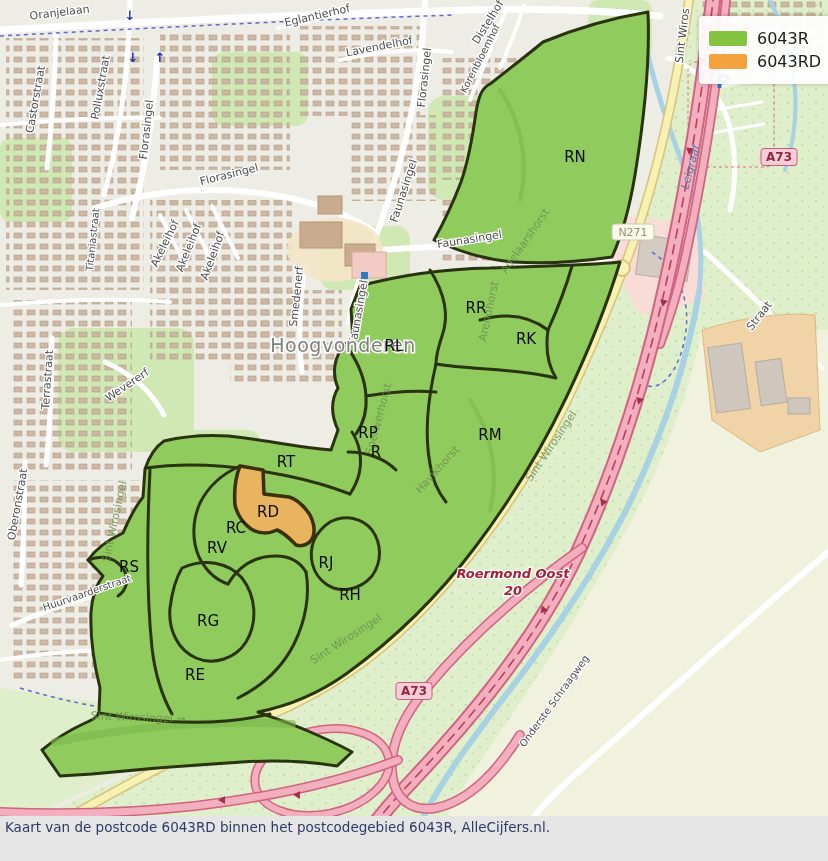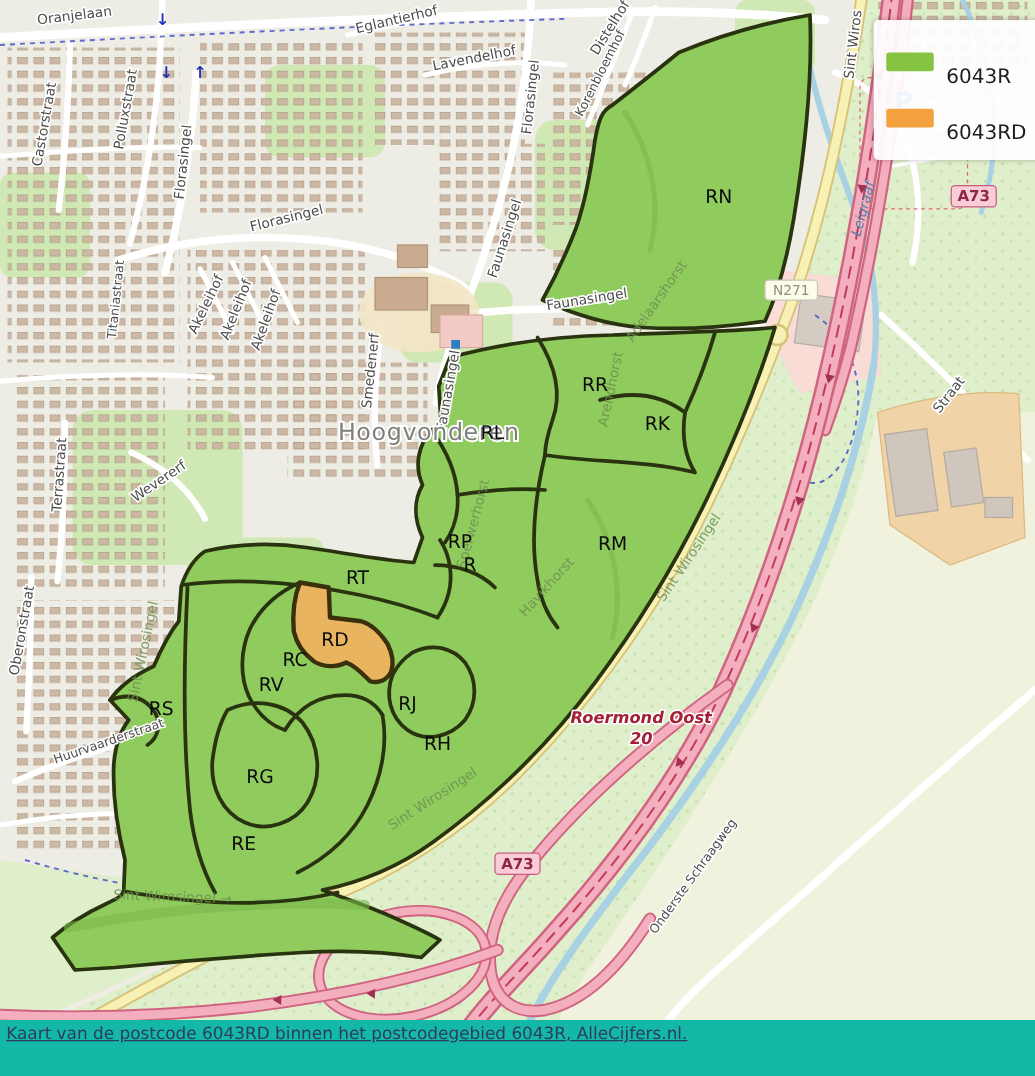--- a/index.html
+++ b/index.html
@@ -20,24 +20,24 @@
   .exit-label{font:italic 13px "DejaVu Sans",sans-serif;font-weight:600;fill:#a32036;
          stroke:#fff;stroke-width:2.4px;paint-order:stroke;text-anchor:middle;}
   .parking{font:20px "DejaVu Sans",sans-serif;font-weight:bold;fill:#2b6fd4;text-anchor:middle;}
   .shield-motorway-text{font:12px "DejaVu Sans",sans-serif;font-weight:bold;fill:#8e2845;text-anchor:middle;}
   .shield-national-text{font:11px "DejaVu Sans",sans-serif;fill:#8f8f7a;text-anchor:middle;}
   .oneway{font:13px "DejaVu Sans",sans-serif;font-weight:bold;fill:#2433b8;text-anchor:middle;}
   #legend{position:absolute;top:16px;left:699px;width:122px;background:rgba(255,255,255,.93);
           border-radius:4px;box-shadow:0 0 4px rgba(0,0,0,.25);padding:9px 10px;}
   .legend-row{display:flex;align-items:center;gap:10px;margin:4px 0;}
   .legend-swatch{width:38px;height:15px;border-radius:2px;flex:0 0 auto;}
-  .legend-label{font:16px "DejaVu Sans",sans-serif;color:#1c1c1c;margin-top:22px;}
-  #caption{position:absolute;top:816px;left:0;width:828px;height:45px;background:#14b8a6;
+  .legend-label{font:16px "DejaVu Sans",sans-serif;color:#1c1c1c;}
+  #caption{position:absolute;top:816px;left:0;width:828px;height:45px;background:#e5e5e5;
            color:#2d3a66;font:13.5px "DejaVu Sans",sans-serif;line-height:1.45;
-           padding:2px 0 0 5px;box-sizing:border-box;text-decoration:underline;}
+           padding:2px 0 0 5px;box-sizing:border-box;}
 </style>
 </head>
 <body>
 
 <div id="wrap">
   <div id="map">
     <svg viewBox="0 0 828 816" width="828" height="816" xmlns="http://www.w3.org/2000/svg">
       <defs>
         <pattern id="houses" width="13" height="11" patternUnits="userSpaceOnUse">
           <rect x="1" y="2" width="8" height="5" fill="#cbb6a2" stroke="#ae977e" stroke-width="0.6"></rect>

